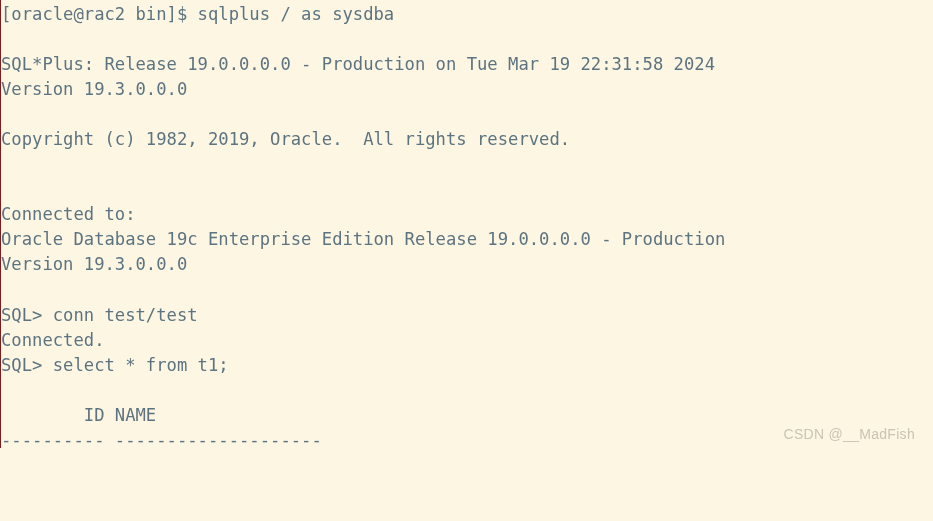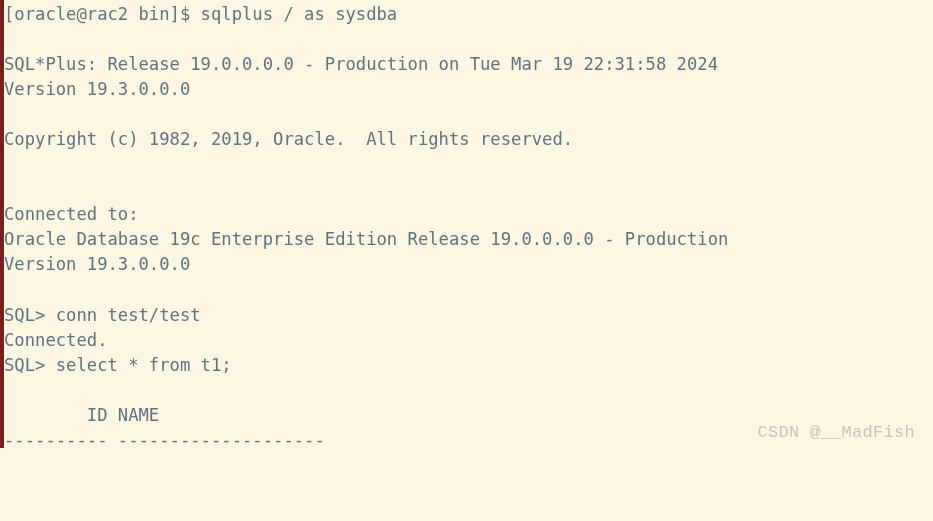--- a/index.html
+++ b/index.html
@@ -11,21 +11,21 @@
   body {
     font-family: "DejaVu Sans Mono", "Liberation Mono", monospace;
   }
   #terminal {
     position: relative;
     width: 933px;
     height: 448px;
     background: #fdf6e3;
     overflow: hidden;
     box-sizing: border-box;
-    border-left: 4px solid #7f1d1d;
+    border-left: 1px solid #7f1d1d;
   }
   #terminal-output {
     position: absolute;
     left: 0px;
     top: 2px;
     margin: 0;
     padding: 0;
     font-family: "DejaVu Sans Mono", "Liberation Mono", monospace;
     font-size: 17.2px;
     line-height: 25.05px;
@@ -41,22 +41,22 @@
     white-space: pre;
   }
   .blank-line {
     display: block;
     height: 25.05px;
   }
   #watermark {
     position: absolute;
     right: 18px;
     bottom: 6px;
-    font-family: Liberation Mono, monospace;
-    font-size: 17px;
+    font-family: Liberation Sans, sans-serif;
+    font-size: 14px;
     color: #c9c4b4;
     letter-spacing: 0.3px;
     white-space: pre;
   }
 </style>
 </head>
 <body>
 
 <div id="terminal">
 

